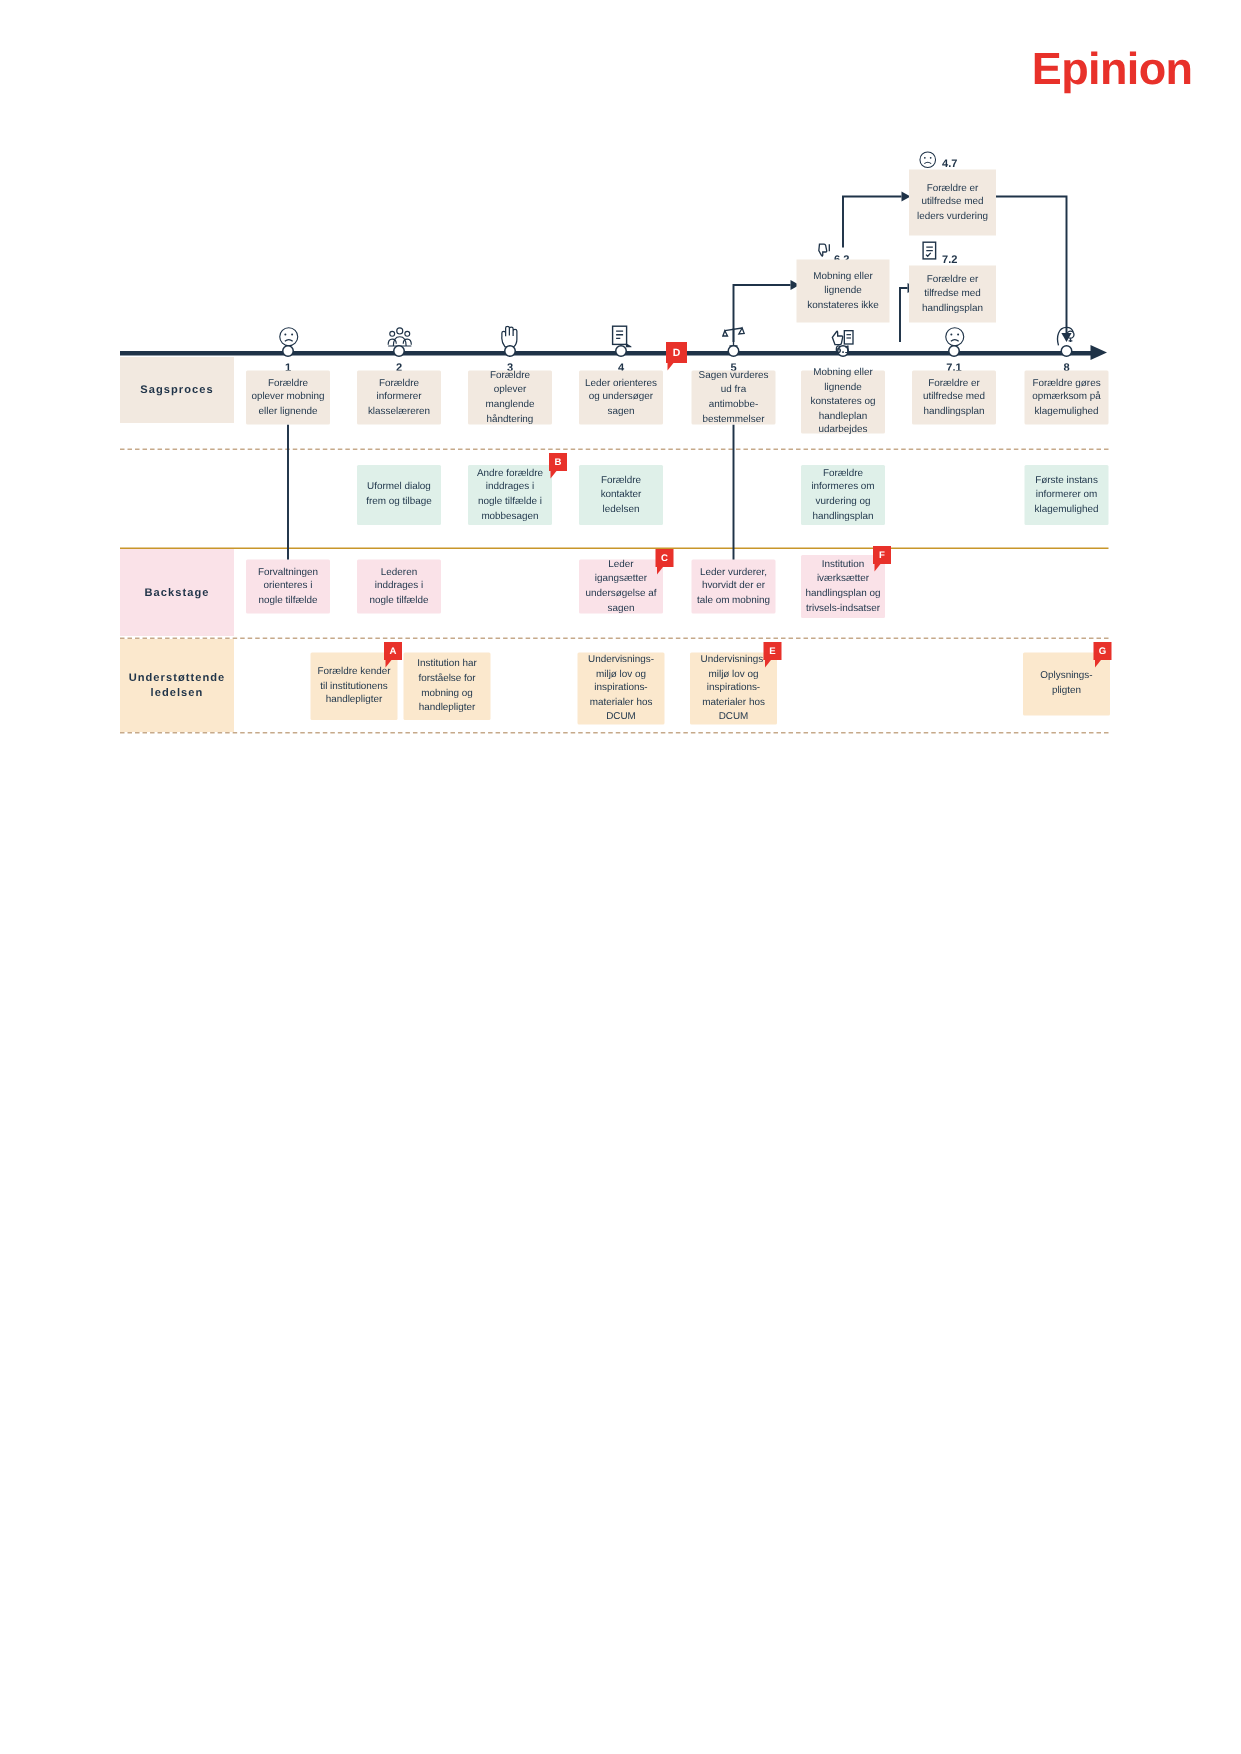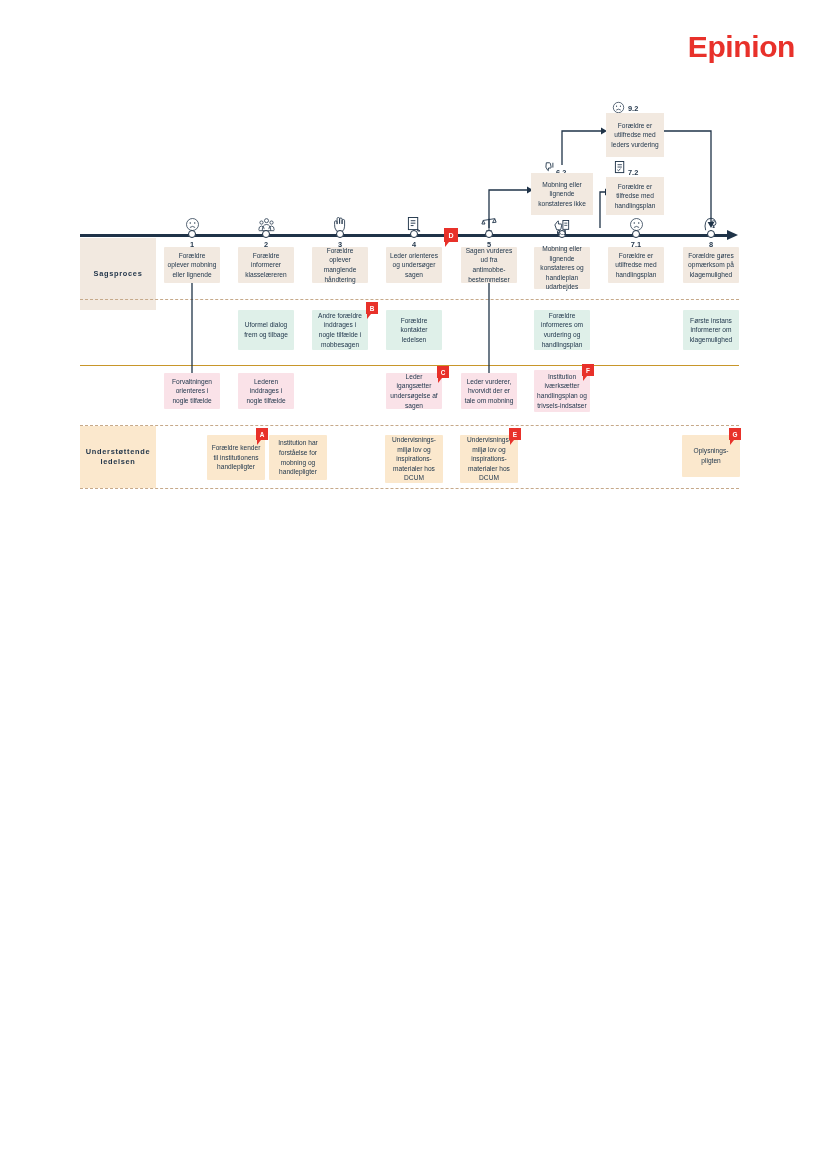--- a/index.html
+++ b/index.html
@@ -44,21 +44,21 @@
     justify-content: center;
     text-align: center;
     font-size: 7.4px;
     font-weight: bold;
     letter-spacing: 0.7px;
     color: #1f3348;
     line-height: 1.35;
     box-sizing: border-box;
     padding: 0 3px;
   }
-  #lane-label-0 { top: 238px; height: 72px; background: #f2e9e0; }
+  #lane-label-0 { top: 238px; height: 44px; background: #f2e9e0; }
   #lane-label-1 { top: 300px; height: 64px; background: #dff0e9; }
   #lane-label-2 { top: 366px; height: 58px; background: #fae2e8; }
   #lane-label-3 { top: 426px; height: 62px; background: #fbe8cd; }
 
   
   .lane-sep {
     position: absolute;
     left: 80px;
     width: 659px;
     height: 0;
@@ -201,20 +201,23 @@
 </head>
 <body>
 
 <div id="stage">
 
   <div id="logo">Epinion</div>
 
   <div class="lane-label" id="lane-label-0">
     <span>Sagsproces</span>
   </div>
+  <div class="lane-label" id="lane-label-2">
+    <span>Backstage</span>
+  </div>
   <div class="lane-label" id="lane-label-3">
     <span>Understøttende ledelsen</span>
   </div>
 
   <div class="lane-sep" style="top:299px;"></div>
   <div class="lane-sep solid" style="top:364.5px;"></div>
   <div class="lane-sep" style="top:425px;"></div>
   <div class="lane-sep" style="top:488px;"></div>
 
   <svg class="conn-svg">
@@ -365,21 +368,21 @@
   <div class="branch-card" style="left:606px; top:177px; width:58px; height:38px;">Forældre er tilfredse med handlingsplan</div>
 
   <div class="branch-icon" style="left:612px; top:100px;">
     <svg width="13" height="13" viewBox="0 0 20 20">
         <circle cx="10" cy="10" r="8" fill="none" stroke="#1f3348" stroke-width="1.1"></circle>
         <circle cx="7" cy="8" r="0.9" fill="#1f3348"></circle>
         <circle cx="13" cy="8" r="0.9" fill="#1f3348"></circle>
         <path d="M6.5,14 Q10,11 13.5,14" fill="none" stroke="#1f3348" stroke-width="1.1"></path>
       </svg>
   </div>
-  <div class="branch-num" style="left:628px; top:104px;">9.2</div>
+  <div class="branch-num" style="left:628px; top:104px;">4.7</div>
   <div class="branch-card" style="left:606px; top:113px; width:58px; height:44px;">Forældre er utilfredse med leders vurdering</div>
 
   <div class="card front" style="left:238px; top:310px; width:56px; height:40px;">Uformel dialog frem og tilbage</div>
 
   <div class="card front" style="left:312px; top:310px; width:56px; height:40px;">Andre forældre inddrages i nogle tilfælde i mobbesagen</div>
   <div class="badge" style="left:366px; top:302px;">
     <span>B</span>
   </div>
 
   <div class="card front" style="left:386px; top:310px; width:56px; height:40px;">Forældre kontakter ledelsen</div>

